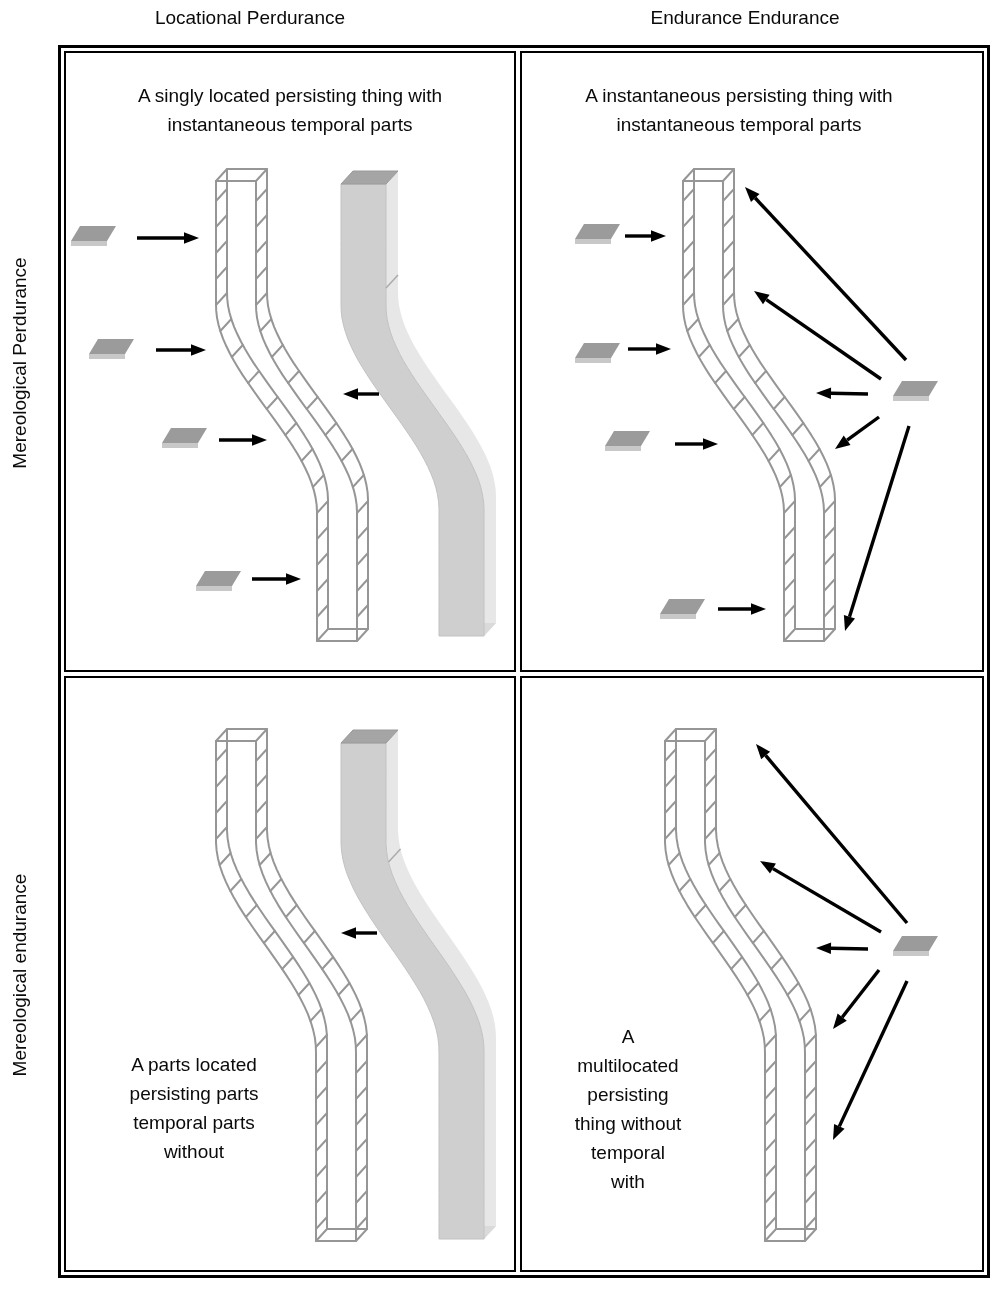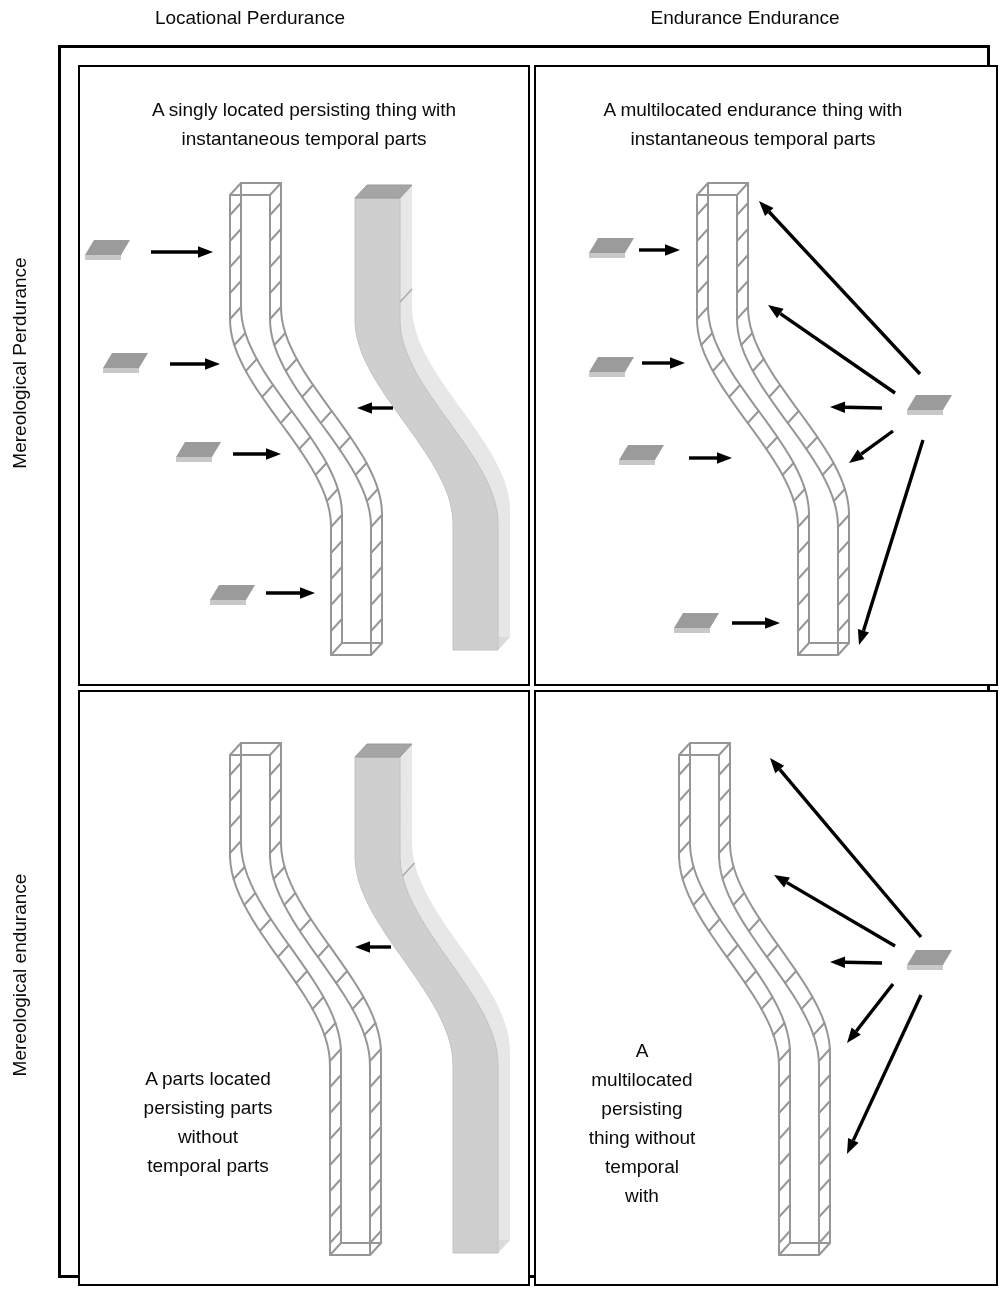--- a/index.html
+++ b/index.html
@@ -6,21 +6,21 @@
   .page{position:relative;width:1000px;height:1290px;background:#fff;overflow:hidden;
         font-family:"Liberation Sans",sans-serif;color:#0a0a0a;}
   .col-header{position:absolute;top:7px;height:24px;font-size:19px;text-align:center;white-space:nowrap;}
   .col-header.c0{left:60px;width:380px;}
   .col-header.c1{left:535px;width:420px;}
   .row-header{position:absolute;width:500px;height:26px;font-size:19px;text-align:center;
               transform:rotate(-90deg);white-space:nowrap;}
   .row-header.r0{left:-228px;top:350px;}
   .row-header.r1{left:-228px;top:962px;}
   .grid{position:absolute;left:58px;top:45px;width:932px;height:1233px;box-sizing:border-box;
-        border:3px solid #000;padding:17px;display:grid;
+        border:3px solid #000;padding:3px;display:grid;
         grid-template-columns:452px 464px;grid-template-rows:621px 596px;gap:4px;}
   .cell{position:relative;box-sizing:border-box;border:2px solid #000;background:#fff;overflow:hidden;}
   .cell svg{position:absolute;left:0;top:0;width:100%;height:100%;}
   .caption{position:absolute;font-size:19px;line-height:29px;text-align:center;}
   .cap-tl{left:0;top:28px;width:100%;}
   .cap-tr{left:0;top:28px;width:100%;padding-right:26px;box-sizing:border-box;}
   .cap-bl{left:8px;top:372px;width:240px;}
   .cap-br{left:16px;top:344px;width:180px;}
 </style>
 </head>
@@ -225,21 +225,21 @@
           <g>
             <line x1="357" y1="364" x2="325.13104126454783" y2="387.1774245348743" stroke="#000000" stroke-width="3.4"></line>
             <polygon points="313.0,396.0 321.7,382.5 328.5,391.9" fill="#000000"></polygon>
           </g>
           <g>
             <line x1="387" y1="373" x2="327.47014772467134" y2="563.6815580694122" stroke="#000000" stroke-width="3.4"></line>
             <polygon points="323.0,578.0 321.9,562.0 333.0,565.4" fill="#000000"></polygon>
           </g>
         </svg>
       <div class="caption cap-tr">
-        <div>A multilocated endurance thing with</div>
+        <div>A instantaneous persisting thing with</div>
         <div>instantaneous temporal parts</div>
       </div>
     </div>
 
     <div class="cell">
       <svg id="svg-bl" viewBox="0 0 448 592" preserveAspectRatio="none">
           <g fill="none" stroke="#969696" stroke-width="2" stroke-linejoin="round" stroke-linecap="round">
             <path d="M161.0,51.0 L161.0,58.8 L161.0,66.6 L161.0,74.4 L161.0,82.3 L161.0,90.1 L161.0,97.9 L161.0,105.7 L161.0,113.5 L161.0,121.3 L161.0,129.1 L161.0,136.9 L161.0,144.8 L161.0,152.6 L161.6,160.4 L162.9,168.2 L164.9,176.0 L167.6,183.8 L170.8,191.6 L174.5,199.4 L178.7,207.3 L183.2,215.1 L188.1,222.9 L193.3,230.7 L198.6,238.5 L204.1,246.3 L209.7,254.1 L215.2,261.9 L220.8,269.8 L226.2,277.6 L231.4,285.4 L236.5,293.2 L241.2,301.0 L245.5,308.8 L249.5,316.6 L253.0,324.4 L255.9,332.3 L258.2,340.1 L259.9,347.9 L260.8,355.7 L261.0,363.5 L261.0,371.3 L261.0,379.1 L261.0,386.9 L261.0,394.8 L261.0,402.6 L261.0,410.4 L261.0,418.2 L261.0,426.0 L261.0,433.8 L261.0,441.6 L261.0,449.4 L261.0,457.3 L261.0,465.1 L261.0,472.9 L261.0,480.7 L261.0,488.5 L261.0,496.3 L261.0,504.1 L261.0,511.9 L261.0,519.8 L261.0,527.6 L261.0,535.4 L261.0,543.2 L261.0,551.0"></path>
             <path d="M201.0,51.0 L201.0,58.8 L201.0,66.6 L201.0,74.4 L201.0,82.3 L201.0,90.1 L201.0,97.9 L201.0,105.7 L201.0,113.5 L201.0,121.3 L201.0,129.1 L201.0,136.9 L201.0,144.8 L201.0,152.6 L201.6,160.4 L202.9,168.2 L204.9,176.0 L207.6,183.8 L210.8,191.6 L214.5,199.4 L218.7,207.3 L223.2,215.1 L228.1,222.9 L233.3,230.7 L238.6,238.5 L244.1,246.3 L249.7,254.1 L255.2,261.9 L260.8,269.8 L266.2,277.6 L271.4,285.4 L276.5,293.2 L281.2,301.0 L285.5,308.8 L289.5,316.6 L293.0,324.4 L295.9,332.3 L298.2,340.1 L299.9,347.9 L300.8,355.7 L301.0,363.5 L301.0,371.3 L301.0,379.1 L301.0,386.9 L301.0,394.8 L301.0,402.6 L301.0,410.4 L301.0,418.2 L301.0,426.0 L301.0,433.8 L301.0,441.6 L301.0,449.4 L301.0,457.3 L301.0,465.1 L301.0,472.9 L301.0,480.7 L301.0,488.5 L301.0,496.3 L301.0,504.1 L301.0,511.9 L301.0,519.8 L301.0,527.6 L301.0,535.4 L301.0,543.2 L301.0,551.0"></path>
             <path d="M150.0,63.0 L150.0,70.8 L150.0,78.6 L150.0,86.4 L150.0,94.3 L150.0,102.1 L150.0,109.9 L150.0,117.7 L150.0,125.5 L150.0,133.3 L150.0,141.1 L150.0,148.9 L150.0,156.8 L150.0,164.6 L150.6,172.4 L151.9,180.2 L153.9,188.0 L156.6,195.8 L159.8,203.6 L163.5,211.4 L167.7,219.3 L172.2,227.1 L177.1,234.9 L182.3,242.7 L187.6,250.5 L193.1,258.3 L198.7,266.1 L204.2,273.9 L209.8,281.8 L215.2,289.6 L220.4,297.4 L225.5,305.2 L230.2,313.0 L234.5,320.8 L238.5,328.6 L242.0,336.4 L244.9,344.3 L247.2,352.1 L248.9,359.9 L249.8,367.7 L250.0,375.5 L250.0,383.3 L250.0,391.1 L250.0,398.9 L250.0,406.8 L250.0,414.6 L250.0,422.4 L250.0,430.2 L250.0,438.0 L250.0,445.8 L250.0,453.6 L250.0,461.4 L250.0,469.3 L250.0,477.1 L250.0,484.9 L250.0,492.7 L250.0,500.5 L250.0,508.3 L250.0,516.1 L250.0,523.9 L250.0,531.8 L250.0,539.6 L250.0,547.4 L250.0,555.2 L250.0,563.0"></path>
@@ -293,22 +293,22 @@
             <line x1="322.4973544973545" y1="184.04" x2="334.4973544973545" y2="171.04" stroke="#ababab" stroke-width="1.5"></line>
           </g>
           <g>
             <line x1="311" y1="255" x2="290" y2="255" stroke="#000000" stroke-width="3.4"></line>
             <polygon points="275.0,255.0 290.0,249.2 290.0,260.8" fill="#000000"></polygon>
           </g>
         </svg>
       <div class="caption cap-bl">
         <div>A parts located</div>
         <div>persisting parts</div>
+        <div>temporal parts</div>
         <div>without</div>
-        <div>temporal parts</div>
       </div>
     </div>
 
     <div class="cell">
       <svg id="svg-br" viewBox="0 0 460 592" preserveAspectRatio="none">
           <g fill="none" stroke="#969696" stroke-width="2" stroke-linejoin="round" stroke-linecap="round">
             <path d="M154.0,51.0 L154.0,58.8 L154.0,66.6 L154.0,74.4 L154.0,82.3 L154.0,90.1 L154.0,97.9 L154.0,105.7 L154.0,113.5 L154.0,121.3 L154.0,129.1 L154.0,136.9 L154.0,144.8 L154.0,152.6 L154.6,160.4 L155.9,168.2 L157.9,176.0 L160.6,183.8 L163.8,191.6 L167.5,199.4 L171.7,207.3 L176.2,215.1 L181.1,222.9 L186.3,230.7 L191.6,238.5 L197.1,246.3 L202.7,254.1 L208.2,261.9 L213.8,269.8 L219.2,277.6 L224.4,285.4 L229.5,293.2 L234.2,301.0 L238.5,308.8 L242.5,316.6 L246.0,324.4 L248.9,332.3 L251.2,340.1 L252.9,347.9 L253.8,355.7 L254.0,363.5 L254.0,371.3 L254.0,379.1 L254.0,386.9 L254.0,394.8 L254.0,402.6 L254.0,410.4 L254.0,418.2 L254.0,426.0 L254.0,433.8 L254.0,441.6 L254.0,449.4 L254.0,457.3 L254.0,465.1 L254.0,472.9 L254.0,480.7 L254.0,488.5 L254.0,496.3 L254.0,504.1 L254.0,511.9 L254.0,519.8 L254.0,527.6 L254.0,535.4 L254.0,543.2 L254.0,551.0"></path>
             <path d="M194.0,51.0 L194.0,58.8 L194.0,66.6 L194.0,74.4 L194.0,82.3 L194.0,90.1 L194.0,97.9 L194.0,105.7 L194.0,113.5 L194.0,121.3 L194.0,129.1 L194.0,136.9 L194.0,144.8 L194.0,152.6 L194.6,160.4 L195.9,168.2 L197.9,176.0 L200.6,183.8 L203.8,191.6 L207.5,199.4 L211.7,207.3 L216.2,215.1 L221.1,222.9 L226.3,230.7 L231.6,238.5 L237.1,246.3 L242.7,254.1 L248.2,261.9 L253.8,269.8 L259.2,277.6 L264.4,285.4 L269.5,293.2 L274.2,301.0 L278.5,308.8 L282.5,316.6 L286.0,324.4 L288.9,332.3 L291.2,340.1 L292.9,347.9 L293.8,355.7 L294.0,363.5 L294.0,371.3 L294.0,379.1 L294.0,386.9 L294.0,394.8 L294.0,402.6 L294.0,410.4 L294.0,418.2 L294.0,426.0 L294.0,433.8 L294.0,441.6 L294.0,449.4 L294.0,457.3 L294.0,465.1 L294.0,472.9 L294.0,480.7 L294.0,488.5 L294.0,496.3 L294.0,504.1 L294.0,511.9 L294.0,519.8 L294.0,527.6 L294.0,535.4 L294.0,543.2 L294.0,551.0"></path>
             <path d="M143.0,63.0 L143.0,70.8 L143.0,78.6 L143.0,86.4 L143.0,94.3 L143.0,102.1 L143.0,109.9 L143.0,117.7 L143.0,125.5 L143.0,133.3 L143.0,141.1 L143.0,148.9 L143.0,156.8 L143.0,164.6 L143.6,172.4 L144.9,180.2 L146.9,188.0 L149.6,195.8 L152.8,203.6 L156.5,211.4 L160.7,219.3 L165.2,227.1 L170.1,234.9 L175.3,242.7 L180.6,250.5 L186.1,258.3 L191.7,266.1 L197.2,273.9 L202.8,281.8 L208.2,289.6 L213.4,297.4 L218.5,305.2 L223.2,313.0 L227.5,320.8 L231.5,328.6 L235.0,336.4 L237.9,344.3 L240.2,352.1 L241.9,359.9 L242.8,367.7 L243.0,375.5 L243.0,383.3 L243.0,391.1 L243.0,398.9 L243.0,406.8 L243.0,414.6 L243.0,422.4 L243.0,430.2 L243.0,438.0 L243.0,445.8 L243.0,453.6 L243.0,461.4 L243.0,469.3 L243.0,477.1 L243.0,484.9 L243.0,492.7 L243.0,500.5 L243.0,508.3 L243.0,516.1 L243.0,523.9 L243.0,531.8 L243.0,539.6 L243.0,547.4 L243.0,555.2 L243.0,563.0"></path>
             <path d="M183.0,63.0 L183.0,70.8 L183.0,78.6 L183.0,86.4 L183.0,94.3 L183.0,102.1 L183.0,109.9 L183.0,117.7 L183.0,125.5 L183.0,133.3 L183.0,141.1 L183.0,148.9 L183.0,156.8 L183.0,164.6 L183.6,172.4 L184.9,180.2 L186.9,188.0 L189.6,195.8 L192.8,203.6 L196.5,211.4 L200.7,219.3 L205.2,227.1 L210.1,234.9 L215.3,242.7 L220.6,250.5 L226.1,258.3 L231.7,266.1 L237.2,273.9 L242.8,281.8 L248.2,289.6 L253.4,297.4 L258.5,305.2 L263.2,313.0 L267.5,320.8 L271.5,328.6 L275.0,336.4 L277.9,344.3 L280.2,352.1 L281.9,359.9 L282.8,367.7 L283.0,375.5 L283.0,383.3 L283.0,391.1 L283.0,398.9 L283.0,406.8 L283.0,414.6 L283.0,422.4 L283.0,430.2 L283.0,438.0 L283.0,445.8 L283.0,453.6 L283.0,461.4 L283.0,469.3 L283.0,477.1 L283.0,484.9 L283.0,492.7 L283.0,500.5 L283.0,508.3 L283.0,516.1 L283.0,523.9 L283.0,531.8 L283.0,539.6 L283.0,547.4 L283.0,555.2 L283.0,563.0"></path>

